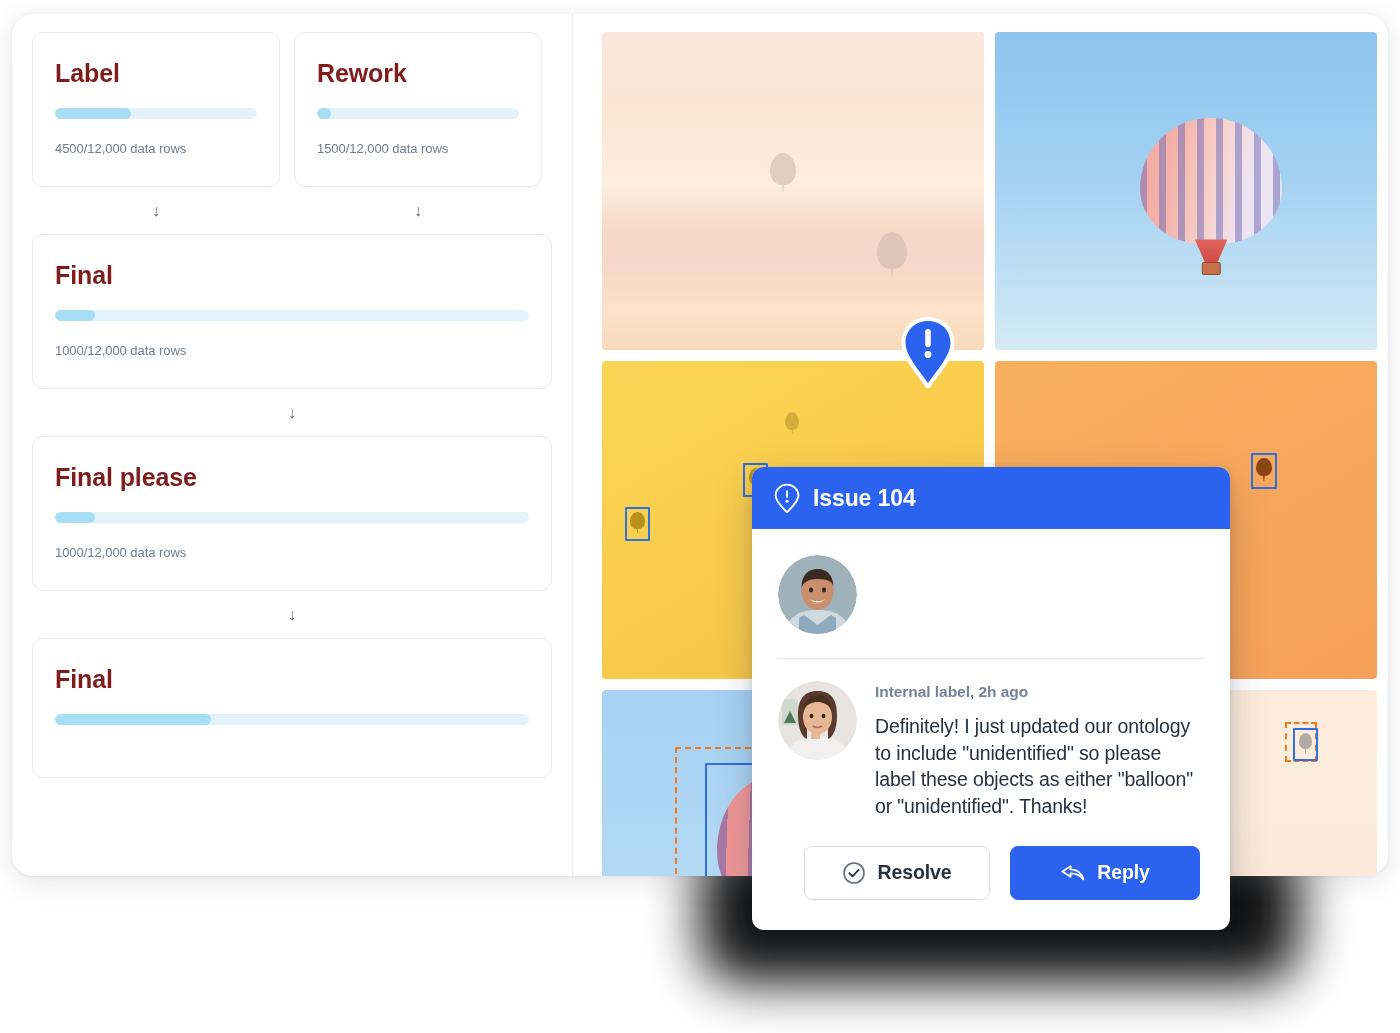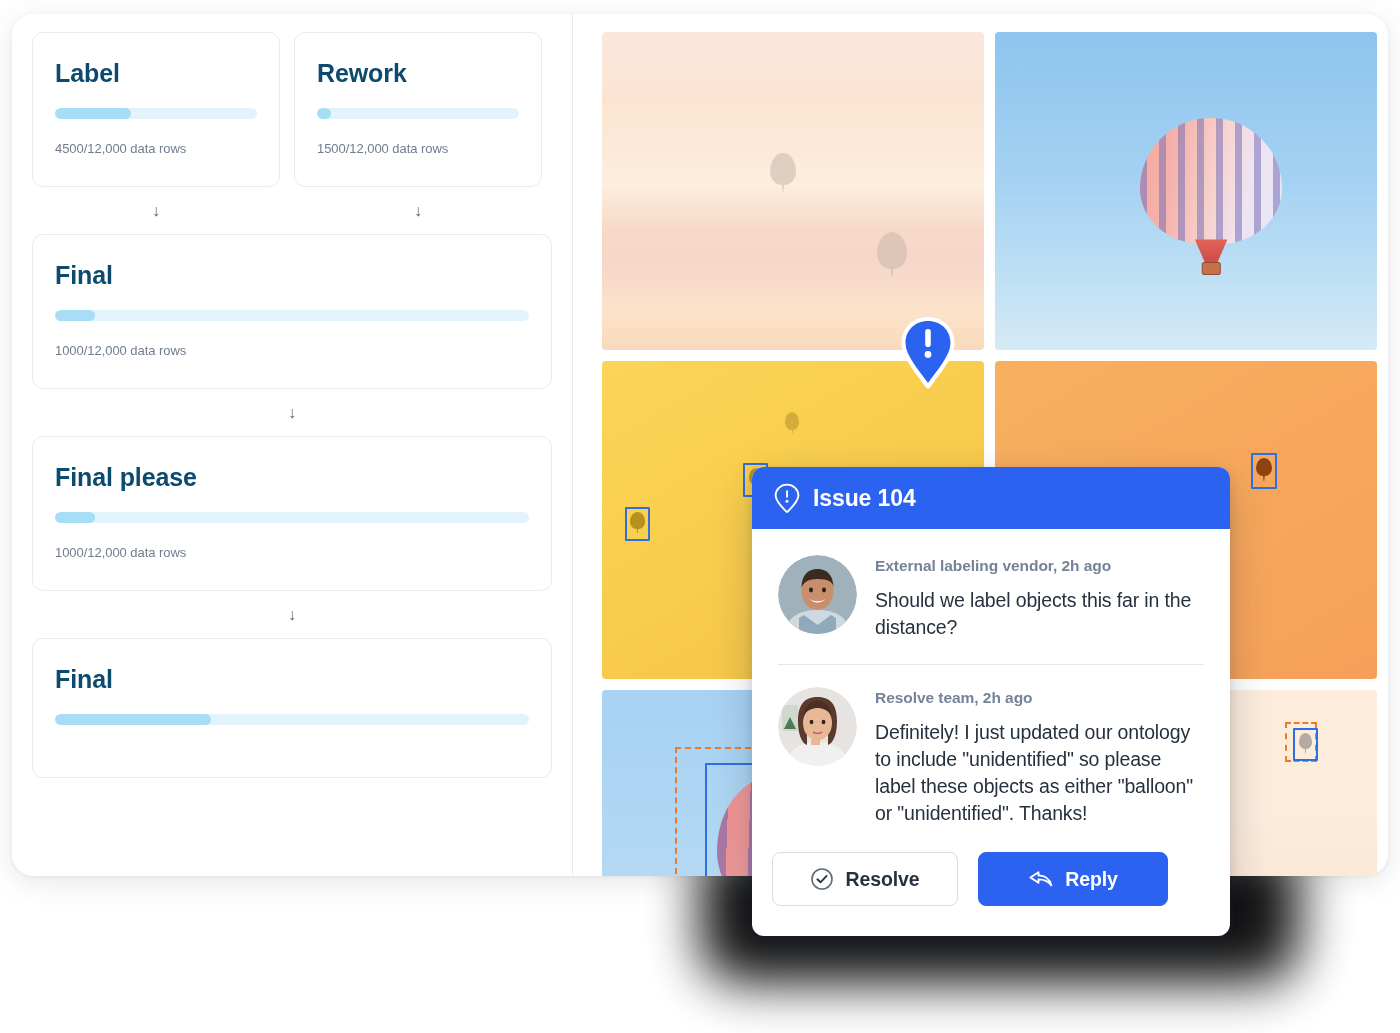--- a/index.html
+++ b/index.html
@@ -50,21 +50,21 @@
     background: #ffffff;
     border: 1px solid #e8ebf0;
     border-radius: 11px;
     padding: 26px 22px 30px 22px;
     flex: 1 1 auto;
   }
   .stage-card.half { width: 248px; flex: 0 0 248px; }
   .stage-title {
     font-size: 25px;
     font-weight: 600;
-    color: #0c4a6e;
+    color: #7f1d1d;
     letter-spacing: -0.1px;
     margin-bottom: 20px;
   }
   .pbar-track {
     height: 11px;
     background: #e3f3fb;
     border-radius: 6px;
     overflow: hidden;
     margin-bottom: 22px;
   }
@@ -238,21 +238,21 @@
   .comment-text {
     font-size: 19.5px;
     line-height: 1.37;
     color: #26313f;
     letter-spacing: -0.15px;
   }
   .divider { height: 1px; background: #e4e8ee; margin: 24px 0 0 0; }
   .dialog-actions {
     display: flex;
     gap: 20px;
-    padding: 26px 26px 30px 20px;
+    padding: 26px 26px 30px 52px;
   }
   .btn {
     display: flex; align-items: center; justify-content: center;
     gap: 11px;
     font-size: 19.5px;
     font-weight: 600;
     border-radius: 8px;
     cursor: pointer;
     height: 54px;
     letter-spacing: -0.1px;
@@ -421,24 +421,20 @@
           <svg viewBox="0 0 79 79" width="79" height="79">
             <circle cx="39.5" cy="39.5" r="39.5" fill="#9fb1bb"></circle>
             <path d="M6 79 C9 62 21 55 39.5 55 C58 55 70 62 73 79 Z" fill="#cfd9e0"></path>
             <path d="M26 60 L39.5 70 L53 60 L58 63 L58 79 L21 79 L21 63 Z" fill="#8fa9bd"></path>
             <ellipse cx="39.5" cy="36" rx="16" ry="19" fill="#c98f6c"></ellipse>
             <path d="M23.5 33 C23.5 20 30 14 39.5 14 C49 14 55.5 20 55.5 33 C55.5 27 50 24 39.5 24 C29 24 25 28 23.5 33 Z" fill="#3b2a22"></path>
             <ellipse cx="33" cy="35" rx="2" ry="2.4" fill="#2b2119"></ellipse>
             <ellipse cx="46" cy="35" rx="2" ry="2.4" fill="#2b2119"></ellipse>
             <path d="M31 44 Q39.5 51 48 44 Q39.5 48.5 31 44 Z" fill="#ffffff"></path>
           </svg>
-        </div>
-        <div class="comment-body">
-          <div class="comment-meta">External labeling vendor, 2h ago</div>
-          <div class="comment-text">Should we label objects this far in the distance?</div>
         </div>
       </div>
 
       <div class="divider"></div>
 
       <div class="comment second">
         <div class="avatar">
           <svg viewBox="0 0 79 79" width="79" height="79">
             <circle cx="39.5" cy="39.5" r="39.5" fill="#e6e3e0"></circle>
             <rect x="4" y="18" width="16" height="26" rx="2" fill="#cfd8cd"></rect>
@@ -447,21 +443,21 @@
             <path d="M20 34 C20 16 28 10 39.5 10 C51 10 59 16 59 34 C59 48 55 56 50 58 L50 30 L29 30 L29 58 C24 56 20 48 20 34 Z" fill="#5a3a2c"></path>
             <ellipse cx="39.5" cy="36" rx="14.5" ry="17.5" fill="#e8b896"></ellipse>
             <path d="M25 29 C27 18 33 14 39.5 14 C46 14 52 18 54 29 C50 23 44 21 39.5 21 C35 21 29 23 25 29 Z" fill="#4a2f23"></path>
             <ellipse cx="33.5" cy="35" rx="1.9" ry="2.2" fill="#35241c"></ellipse>
             <ellipse cx="45.5" cy="35" rx="1.9" ry="2.2" fill="#35241c"></ellipse>
             <path d="M35 45 Q39.5 48 44 45" stroke="#b5705c" stroke-width="1.6" fill="none"></path>
             <path d="M33 55 C33 50 38 47 42 50 L42 58 L33 58 Z" fill="#e8b896"></path>
           </svg>
         </div>
         <div class="comment-body">
-          <div class="comment-meta">Resolve team, 2h ago</div>
+          <div class="comment-meta">Internal label, 2h ago</div>
           <div class="comment-text">Definitely! I just updated our ontology to include "unidentified" so please label these objects as either "balloon" or "unidentified". Thanks!</div>
         </div>
       </div>
 
     </div>
 
     <div class="dialog-actions">
       <div class="btn btn-resolve">
         <svg width="24" height="24" viewBox="0 0 24 24">
           <circle cx="12" cy="12" r="10" fill="none" stroke="#5f6b7a" stroke-width="1.6"></circle>

